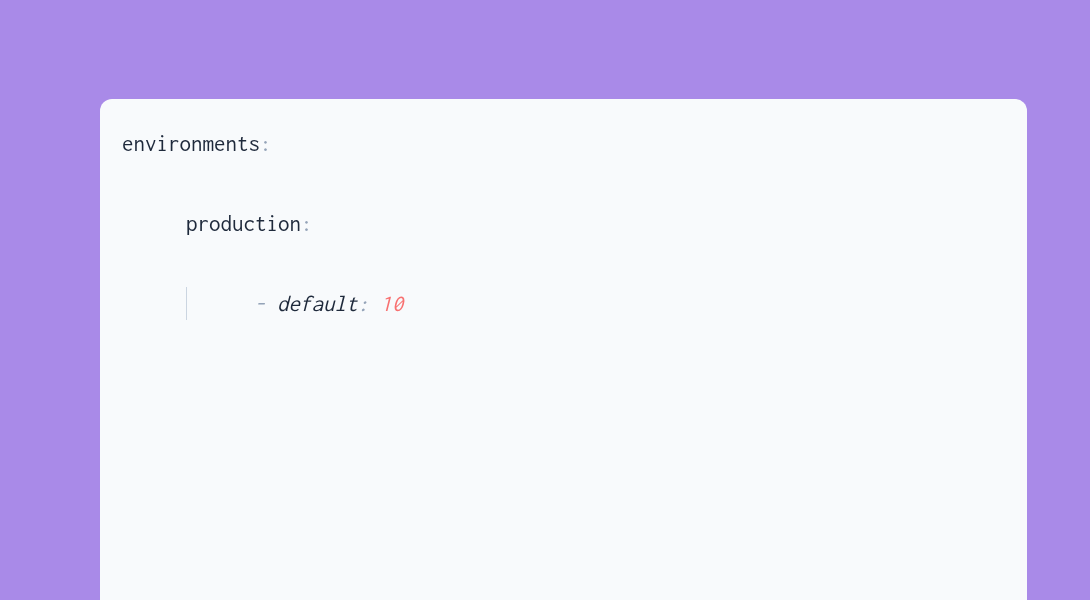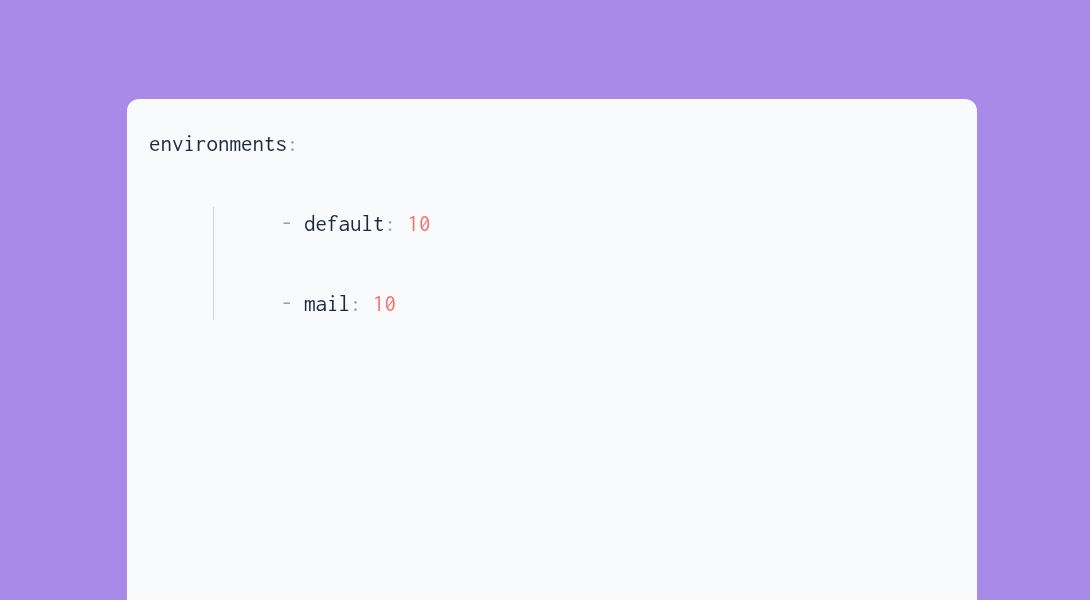--- a/index.html
+++ b/index.html
@@ -11,28 +11,27 @@
       width: 1090px;
       height: 600px;
       background-color: #a98ae8;
       font-family: 'SF Mono', 'Monaco', 'Inconsolata', 'Fira Code', 'Consolas', monospace;
       overflow: hidden;
     }
     .code-card {
       position: absolute;
       top: 99px;
       left: 100px;
-      width: 850px;
+      width: 927px;
       height: 501px;
       background-color: #f8fafc;
       border-radius: 12px 12px 0 0;
       padding: 28px 22px;
       font-size: 23px;
       line-height: 1.4;
-      margin-left: 27px;
     }
     .code-line {
       white-space: pre;
       margin-bottom: 48px;
     }
     .indent-1 {
       padding-left: 64px;
     }
     .list-area {
       position: relative;
@@ -55,34 +54,35 @@
     }
     .dash {
       color: #94a3b8;
     }
     .value {
       color: #f87171;
     }
     .list-item {
       white-space: pre;
       margin-bottom: 48px;
+      font-style: italic;
     }
     .list-item.last {
       margin-bottom: 8px;
     }
   </style>
 </head>
 <body>
 
 <div class="code-card">
   <div class="code-line"><span class="key">environments</span><span class="colon">:</span></div>
 
+  <div class="code-line indent-1"><span class="key">production</span><span class="colon">:</span></div>
 
 
   <div class="list-area">
     <div class="vertical-line"></div>
 
     <div class="list-item"><span class="dash">- </span><span class="key">default</span><span class="colon">:</span> <span class="value">10</span></div>
 
 
-    <div class="list-item last"><span class="dash">- </span><span class="key">mail</span><span class="colon">:</span> <span class="value">10</span></div>
   </div>
 </div>
 
 </body></html>

